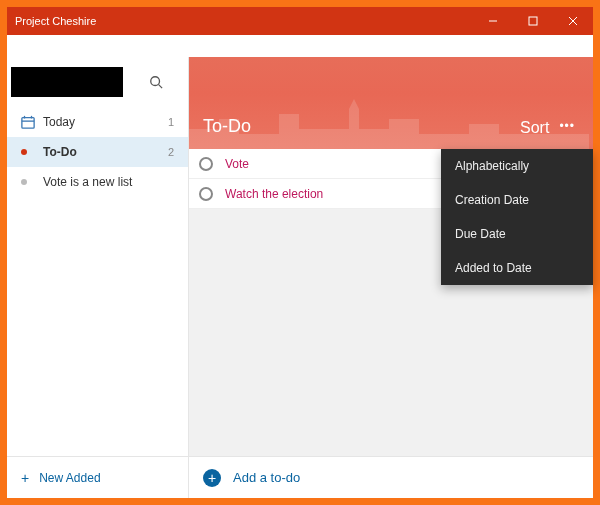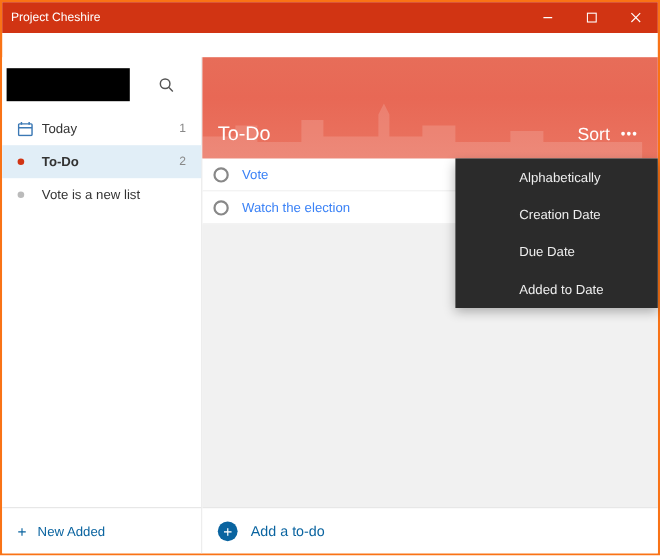--- a/index.html
+++ b/index.html
@@ -1,17 +1,17 @@
 <!DOCTYPE html>
 <html><head>
 <meta charset="utf-8">
 <style>
   * { box-sizing: border-box; margin: 0; padding: 0; font-family: "Segoe UI", sans-serif; }
   html, body { width: 600px; height: 505px; overflow: hidden; }
-  .window { width:600px; height:505px; display:flex; flex-direction:column; border:2px solid #f97316; }
+  .window { width:600px; height:505px; display:flex; flex-direction:column; border:7px solid #f97316; }
   .titlebar { height:28px; background:#d13413; color:#fff; display:flex; align-items:center; padding-left:8px; font-size:11px; }
   .titlebar .title { flex:1; }
   .winbtn { width:40px; height:28px; display:flex; align-items:center; justify-content:center; cursor:pointer; }
   .winbtn svg { stroke:#fff; }
   .body { flex:1; display:flex; min-height:0;margin-top:22px; }
   .sidebar { width:182px; background:#fff; border-right:1px solid #e5e5e5; display:flex; flex-direction:column; }
   .side-top { height:50px; display:flex; align-items:center; }
   .profile-blk { width:112px; height:30px; background:#000; margin-left:4px; }
   .search { flex:1; display:flex; justify-content:center; align-items:center; cursor:pointer; }
   .lists { flex:1; }
@@ -22,25 +22,25 @@
   .list-item.sel { background:#e1eef7; }
   .list-item.sel .lbl { font-weight:600; }
   .newlist { height:42px; border-top:1px solid #e5e5e5; display:flex; align-items:center; padding-left:14px; color:#0a64a0; font-size:12px; cursor:pointer; gap:10px; }
   .main { flex:1; display:flex; flex-direction:column; position:relative; min-width:0; }
   .header { height:92px; background:linear-gradient(180deg,#e76d59 0%,#e86855 40%,#ea7461 100%); position:relative; display:flex; align-items:flex-end; padding:0 14px 12px 14px; color:#fff; }
   .header .htitle { font-size:18px; font-weight:300; flex:1; }
   .header .sort { font-size:16px; margin-right:6px; cursor:pointer; }
   .header .more { cursor:pointer; padding:4px; letter-spacing:1px; font-size:12px; }
   .skyline { position:absolute; left:0; right:0; bottom:0; height:60px; opacity:0.15; pointer-events:none; }
   .tasks { flex:1; background:#f1f1f1; overflow:auto; }
-  .task { height:30px; background:#fff; border-bottom:1px solid #eee; display:flex; align-items:center; padding-left:10px; gap:12px; font-size:12px; color:#3b82f6; cursor:pointer; }
+  .task { height:30px; background:#fff; border-bottom:1px solid #eee; display:flex; align-items:center; padding-left:10px; gap:12px; font-size:12px; color:#be185d; cursor:pointer; }
   .circle { width:14px; height:14px; border:2px solid #888; border-radius:50%; }
   .addtodo { height:42px; border-top:1px solid #e5e5e5; display:flex; align-items:center; padding-left:14px; color:#0a64a0; font-size:13px; gap:12px; background:#fff; cursor:text; }
   .plus-circle { width:18px; height:18px; background:#0a64a0; border-radius:50%; display:flex; align-items:center; justify-content:center; color:#fff; font-size:14px; line-height:1; }
-  .menu { position:absolute; top:92px; right:0; width:184px; background:#2b2b2b; color:#eee; font-size:12px; box-shadow:0 4px 10px rgba(0,0,0,0.3);padding-left:44px; }
+  .menu { position:absolute; top:92px; right:0; width:152px; background:#2b2b2b; color:#eee; font-size:12px; box-shadow:0 4px 10px rgba(0,0,0,0.3); }
   .menu-item { padding:10px 14px; cursor:pointer; }
   .today-icon { width:14px; height:14px; }
 </style>
 </head>
 <body>
 
 <div class="window">
 
   <div class="titlebar">
     <span class="title">Project Cheshire</span>

